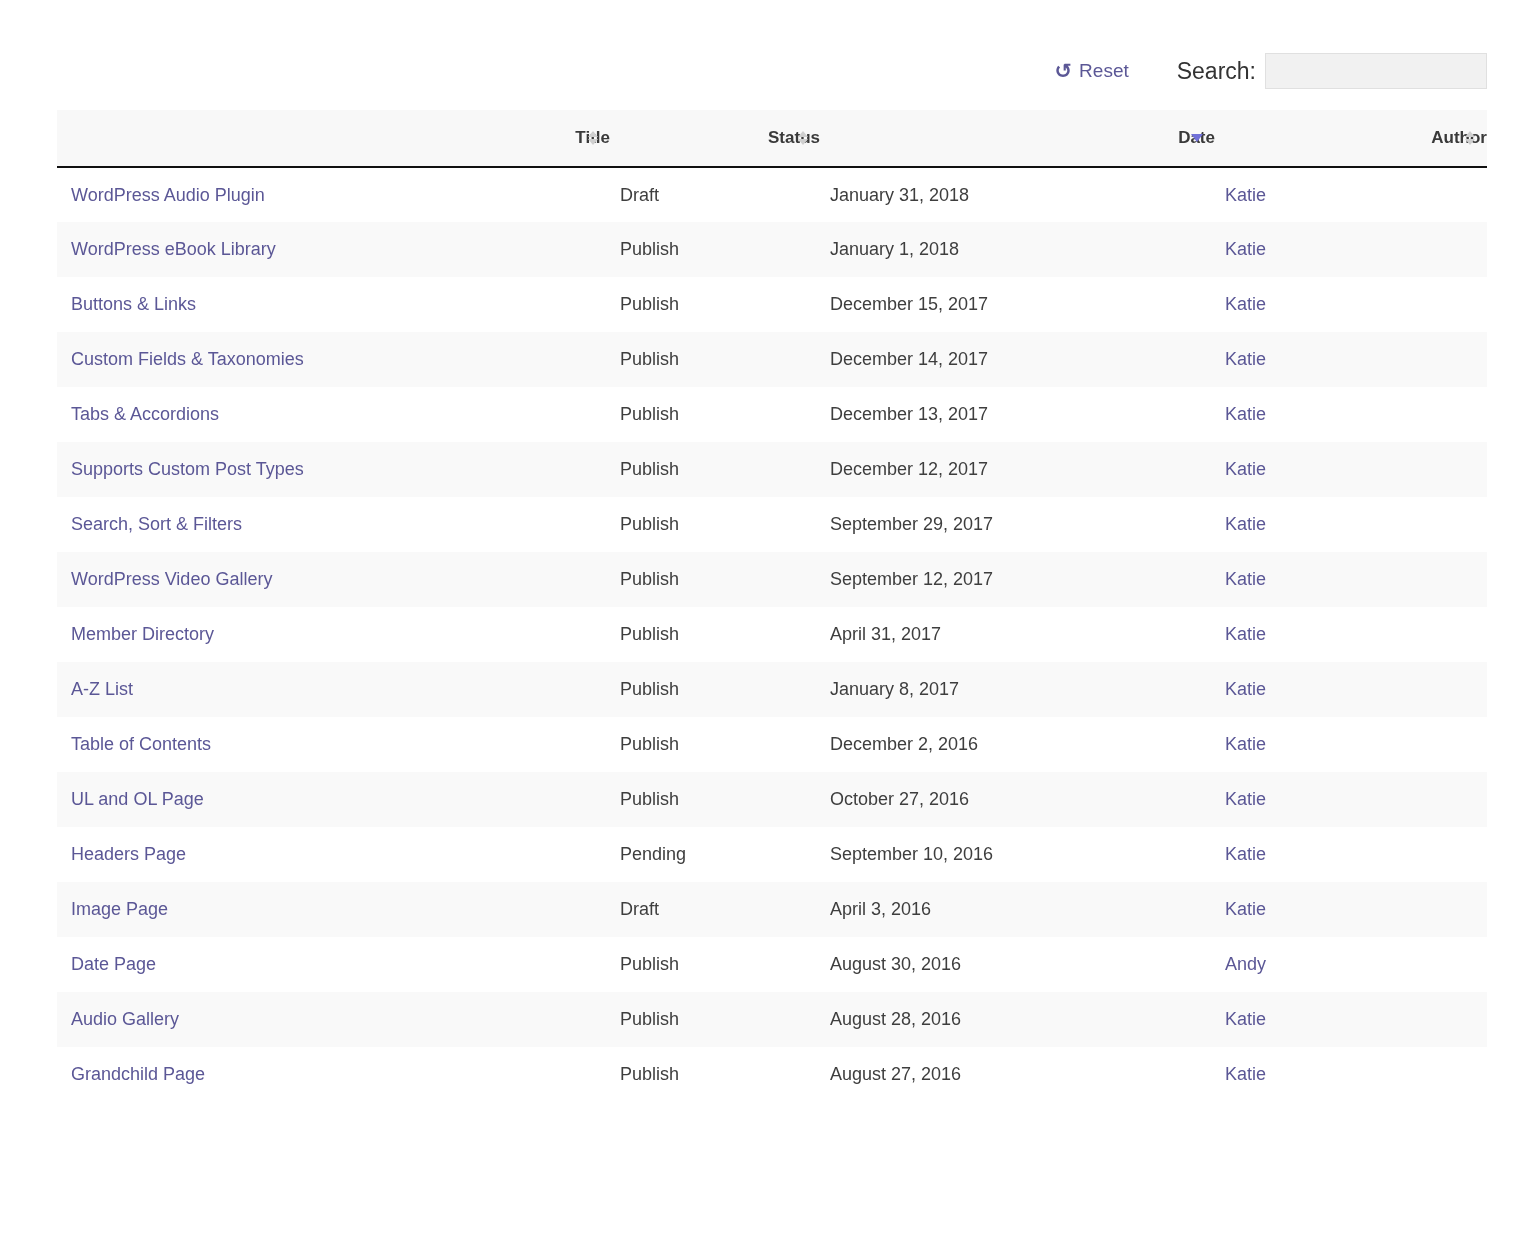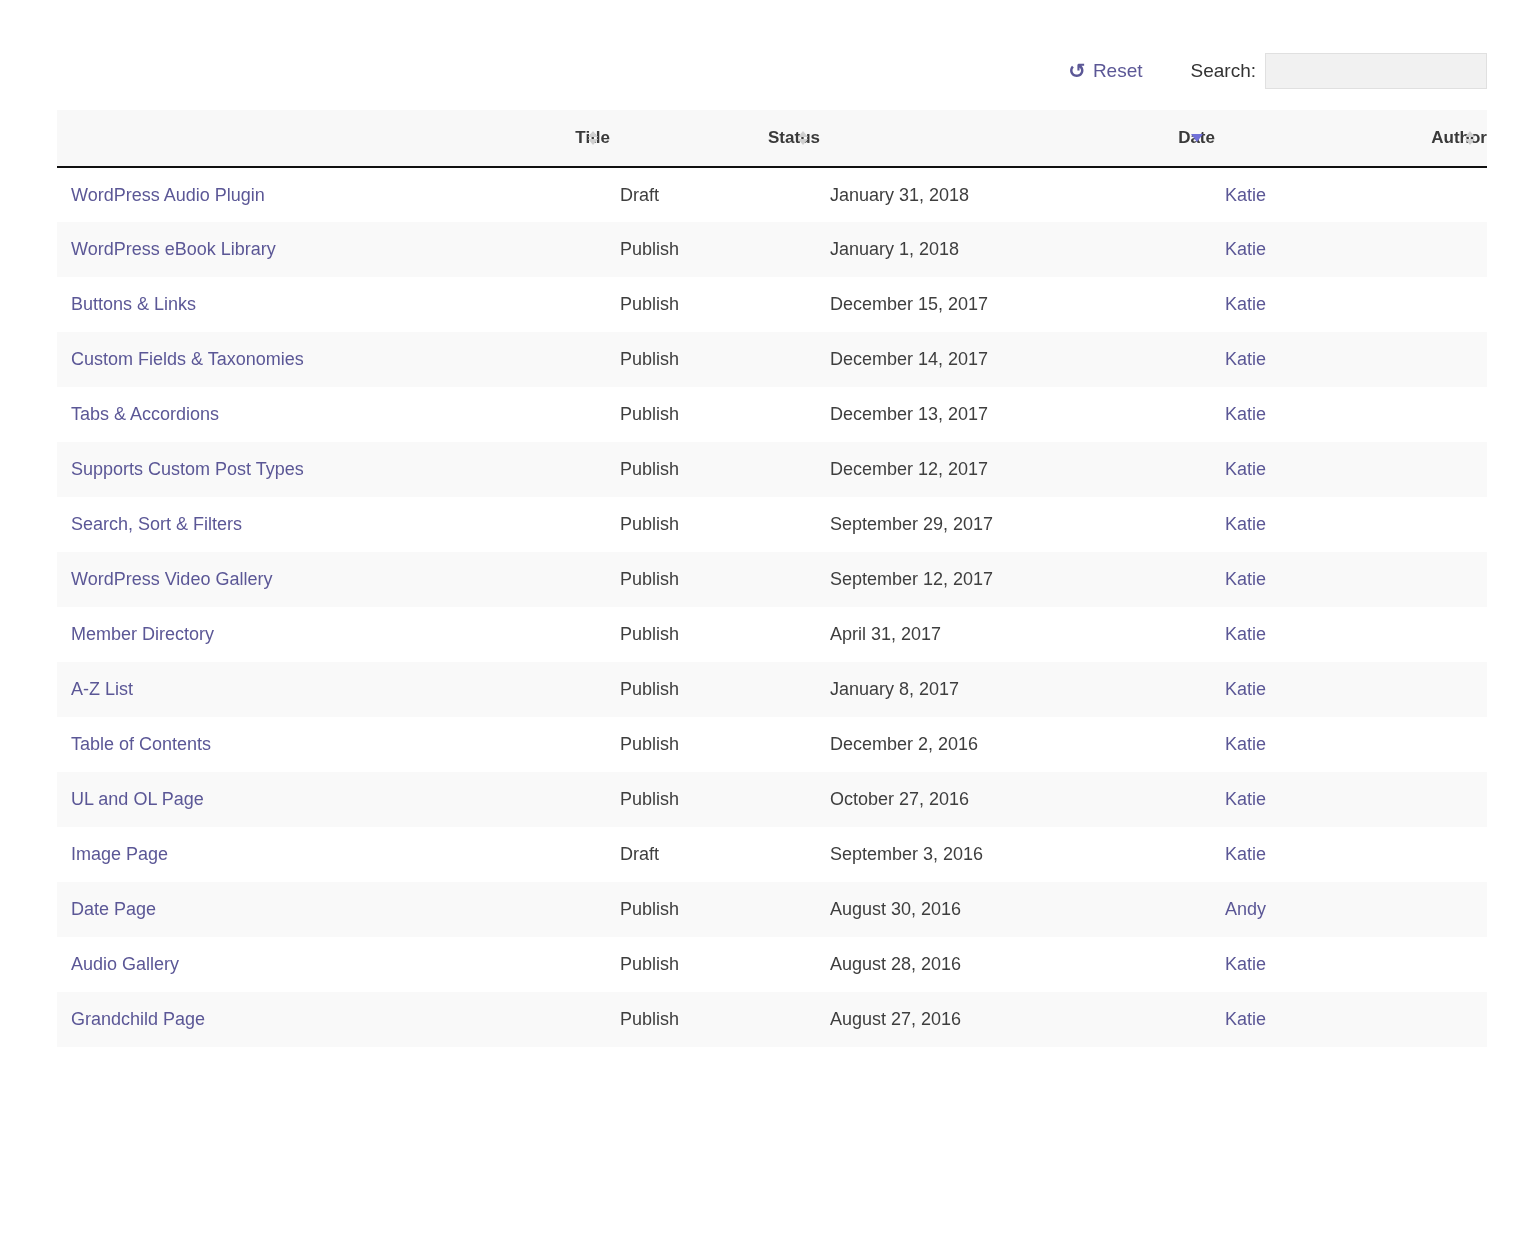--- a/index.html
+++ b/index.html
@@ -46,21 +46,21 @@
   .reset-btn .glyph {
     font-size: 21px;
     font-weight: bold;
     line-height: 1;
     transform: translateY(-1px);
   }
   .search-label {
     margin-left: 48px;
     margin-right: 9px;
     color: #333333;
-    font-size: 19px;
+    font-size: 23px;
   }
   .search-input {
     width: 222px;
     height: 36px;
     background: var(--input-bg);
     border: 1px solid var(--input-border);
     border-radius: 0;
     font-size: 17px;
     padding: 0 8px;
     color: var(--text-color);
@@ -303,24 +303,34 @@
       <a class="cell-link">UL and OL Page</a>
     </td>
     <td>Publish</td>
     <td>October 27, 2016</td>
     <td>
       <a class="cell-link">Katie</a>
     </td>
   </tr>
         <tr>
     <td class="first">
+      <a class="cell-link">Headers Page</a>
+    </td>
+    <td>Pending</td>
+    <td>September 10, 2016</td>
+    <td>
+      <a class="cell-link">Katie</a>
+    </td>
+  </tr>
+        <tr>
+    <td class="first">
       <a class="cell-link">Image Page</a>
     </td>
     <td>Draft</td>
-    <td>September 3, 2016</td>
+    <td>April 3, 2016</td>
     <td>
       <a class="cell-link">Katie</a>
     </td>
   </tr>
         <tr>
     <td class="first">
       <a class="cell-link">Date Page</a>
     </td>
     <td>Publish</td>
     <td>August 30, 2016</td>

